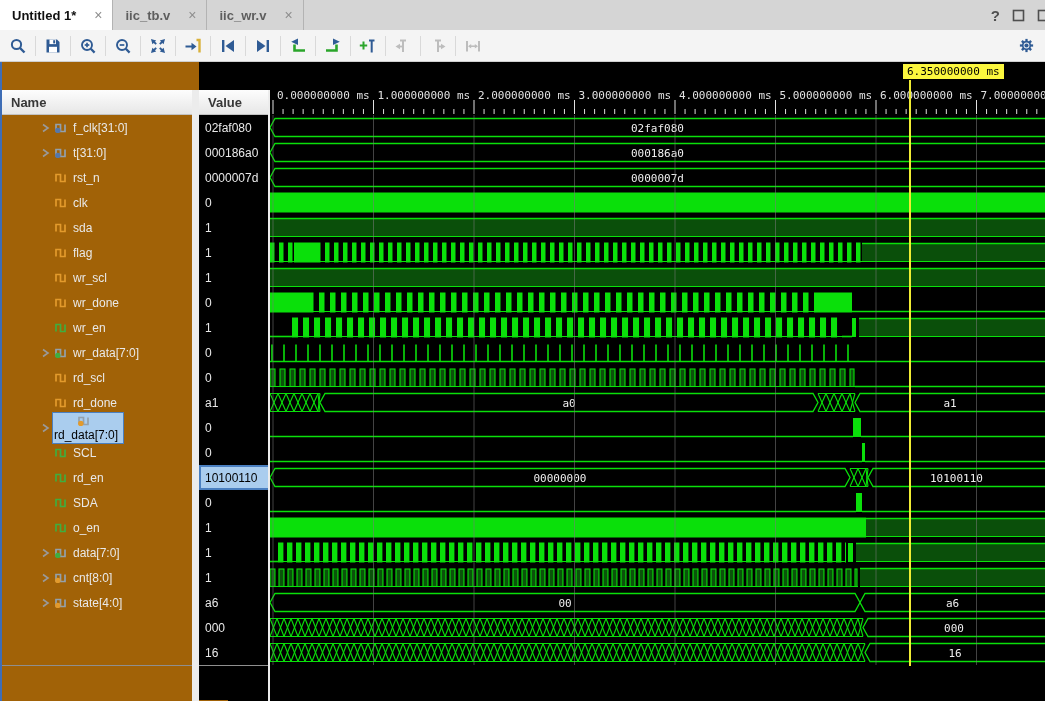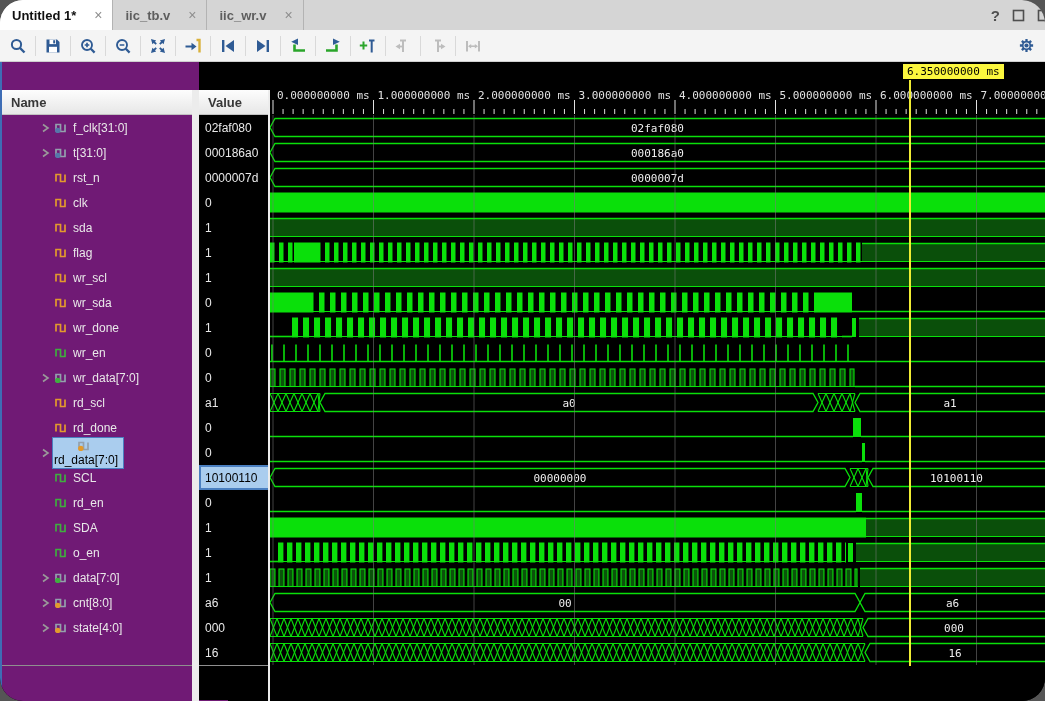--- a/index.html
+++ b/index.html
@@ -1,37 +1,37 @@
 <!DOCTYPE html>
 <html><head>
 <meta charset="utf-8">
 <style>
   html,body{margin:0;padding:0;background:#555;}
   #app{position:relative;width:1045px;height:701px;background:#000;overflow:hidden;
-       font-family:"Liberation Sans",sans-serif;border-radius:23px;}
+       font-family:"Liberation Sans",sans-serif;}
   
   .tabbar{position:absolute;top:0;left:0;right:0;height:30px;background:#d5d5d5;
           border-bottom:1px solid #bdbdbd;display:flex;align-items:stretch;}
   #tabstrip{display:flex;align-items:stretch;}
   .tab{display:flex;align-items:center;padding:0 10px 0 12px;border-right:1px solid #b3b3b3;
        color:#5e5e5e;font-size:13px;font-weight:bold;cursor:default;}
   .tab.active{background:#ffffff;color:#101010;}
   .tab .close{margin-left:18px;color:#8d8d8d;font-size:14px;font-weight:normal;line-height:1;}
   .tabbar-controls{margin-left:auto;display:flex;align-items:center;gap:12px;padding-right:2px;color:#4f4f4f;}
   .tabbar-controls .help{font-size:15px;font-weight:bold;color:#4f4f4f;}
   
   .toolbar{position:absolute;top:30px;left:0;right:0;height:31px;background:#f4f4f4;
            border-bottom:1px solid #cfcfcf;display:flex;align-items:center;padding-left:3px;}
   .tbtn{width:30px;height:26px;display:flex;align-items:center;justify-content:center;border-radius:2px;}
   .tbtn.disabled{opacity:.95;}
   .tsep{width:1px;height:20px;background:#d9d9d9;margin:0 2px;}
   .tb-right{margin-left:auto;padding-right:4px;display:flex;align-items:center;}
   
   #blueborder{position:absolute;left:0;top:62px;width:2px;bottom:0;background:#3e6db5;}
-  #names{position:absolute;left:2px;top:62px;width:226px;bottom:0;background:#701a75;}
+  #names{position:absolute;left:2px;top:62px;width:226px;bottom:0;background:#a16207;}
   #split1{position:absolute;left:192px;top:90px;width:7px;bottom:0;background:#ececec;}
   #values{position:absolute;left:199px;top:62px;width:88px;bottom:1px;background:#000;padding-left:22px;}
   #split2{position:absolute;left:268px;top:90px;width:2px;bottom:0;background:#ececec;}
   #wave{position:absolute;left:270px;top:62px;width:775px;bottom:0;background:#000;overflow:hidden;}
   .colhead{position:absolute;top:28px;left:0;right:0;height:24px;
            background:linear-gradient(#fdfdfd,#e7e7e7);border-bottom:1px solid #c2c2c2;
            color:#383838;font-weight:bold;font-size:13px;display:flex;align-items:center;padding-left:9px;}
   #names::after,#values::after{content:"";position:absolute;left:0;right:0;top:603px;height:1px;background:#8f8f8f;}
   #namerows,#valuerows{position:absolute;top:53px;left:0;right:0;}
   .srow{height:25px;display:flex;align-items:center;color:#e9e9e9;font-size:12px;white-space:nowrap;padding-left:4px;margin-left:32px;}
@@ -307,31 +307,20 @@
         </div>
         <div class="srow">
           <span class="chev"></span>
           <span class="selwrap">
             <span class="sicon">
               <svg width="13" height="13" viewBox="0 0 13 13">
                 <path d="M2,10.5 V3.5 H6.5 V10.5 H11 V3.5" fill="none" stroke-width="1.7" stroke="#e29a2c"></path>
               </svg>
             </span>
             <span>wr_scl</span>
-          </span>
-        </div>
-        <div class="srow">
-          <span class="chev"></span>
-          <span class="selwrap">
-            <span class="sicon">
-              <svg width="13" height="13" viewBox="0 0 13 13">
-                <path d="M2,10.5 V3.5 H6.5 V10.5 H11 V3.5" fill="none" stroke-width="1.7" stroke="#e29a2c"></path>
-              </svg>
-            </span>
-            <span>wr_sda</span>
           </span>
         </div>
         <div class="srow">
           <span class="chev"></span>
           <span class="selwrap">
             <span class="sicon">
               <svg width="13" height="13" viewBox="0 0 13 13">
                 <path d="M2,10.5 V3.5 H6.5 V10.5 H11 V3.5" fill="none" stroke-width="1.7" stroke="#e29a2c"></path>
               </svg>
             </span>

